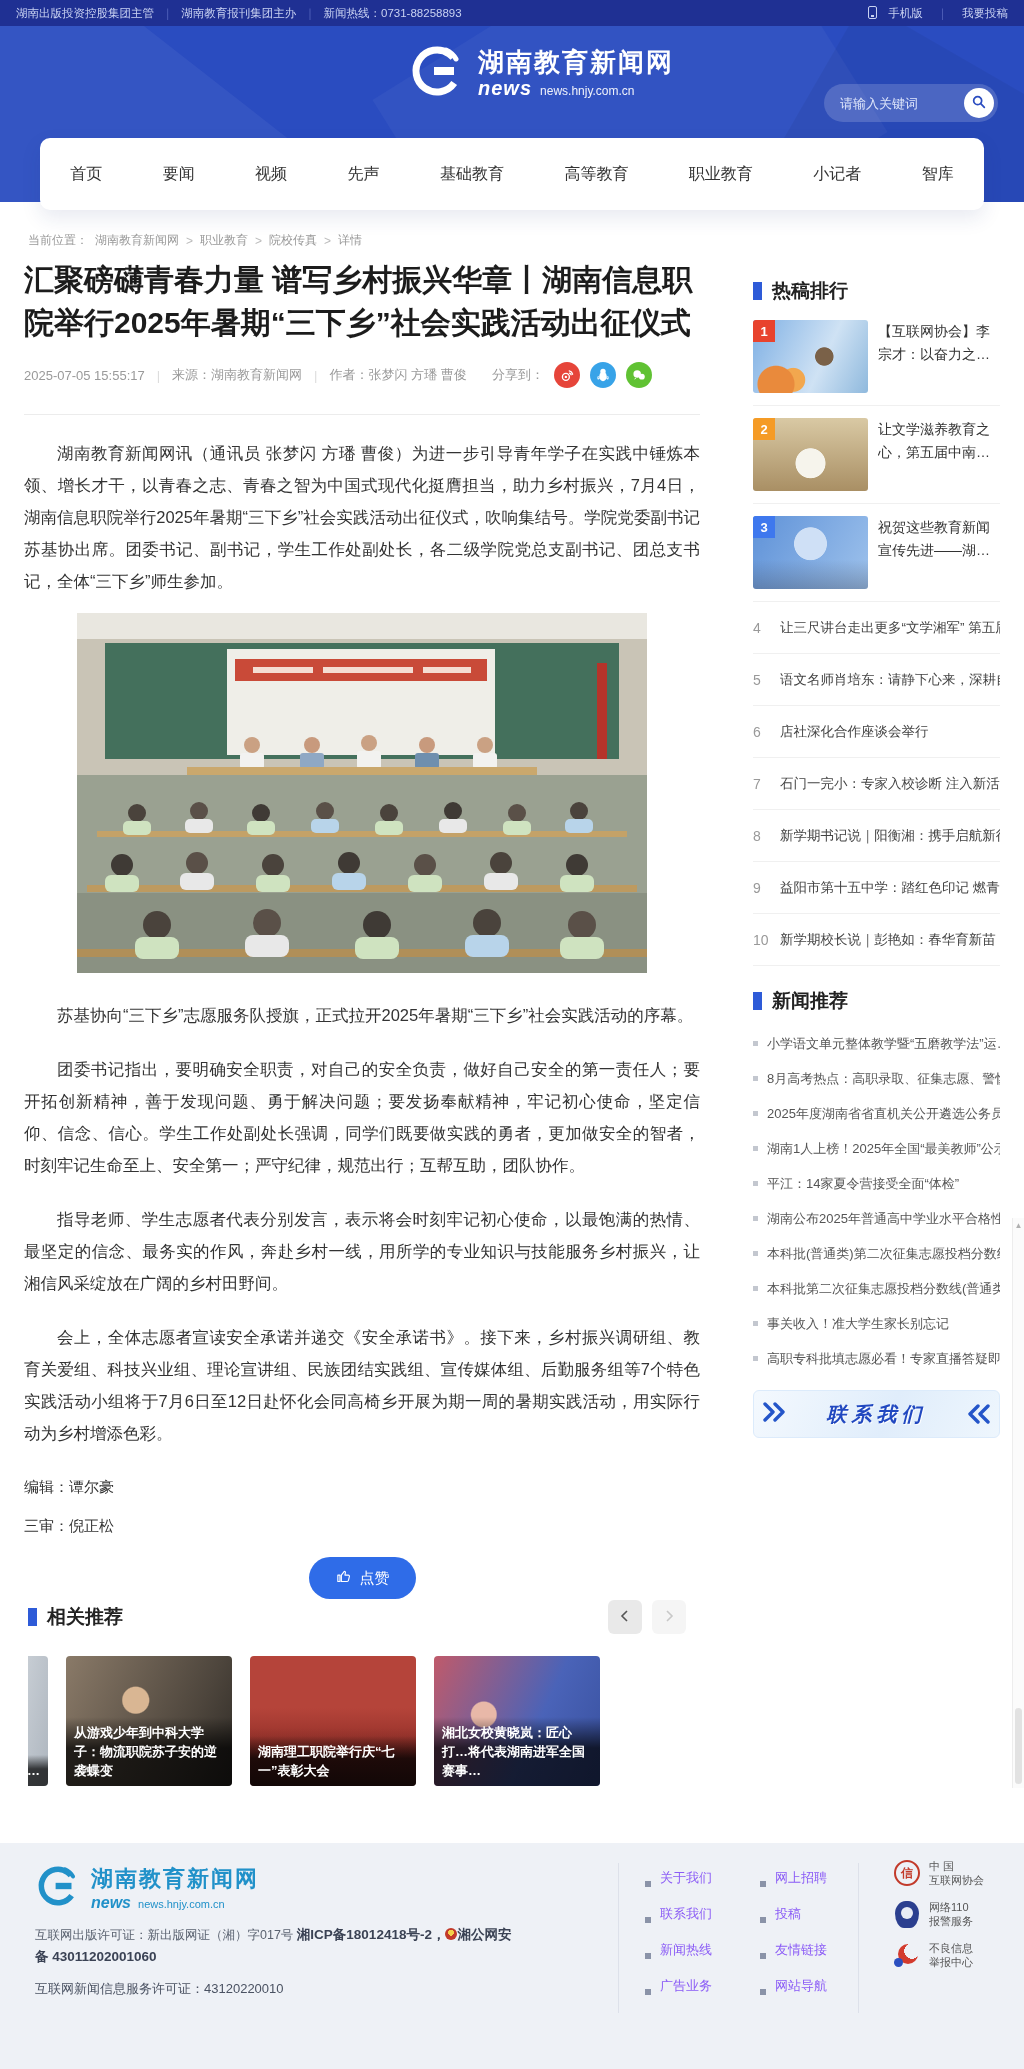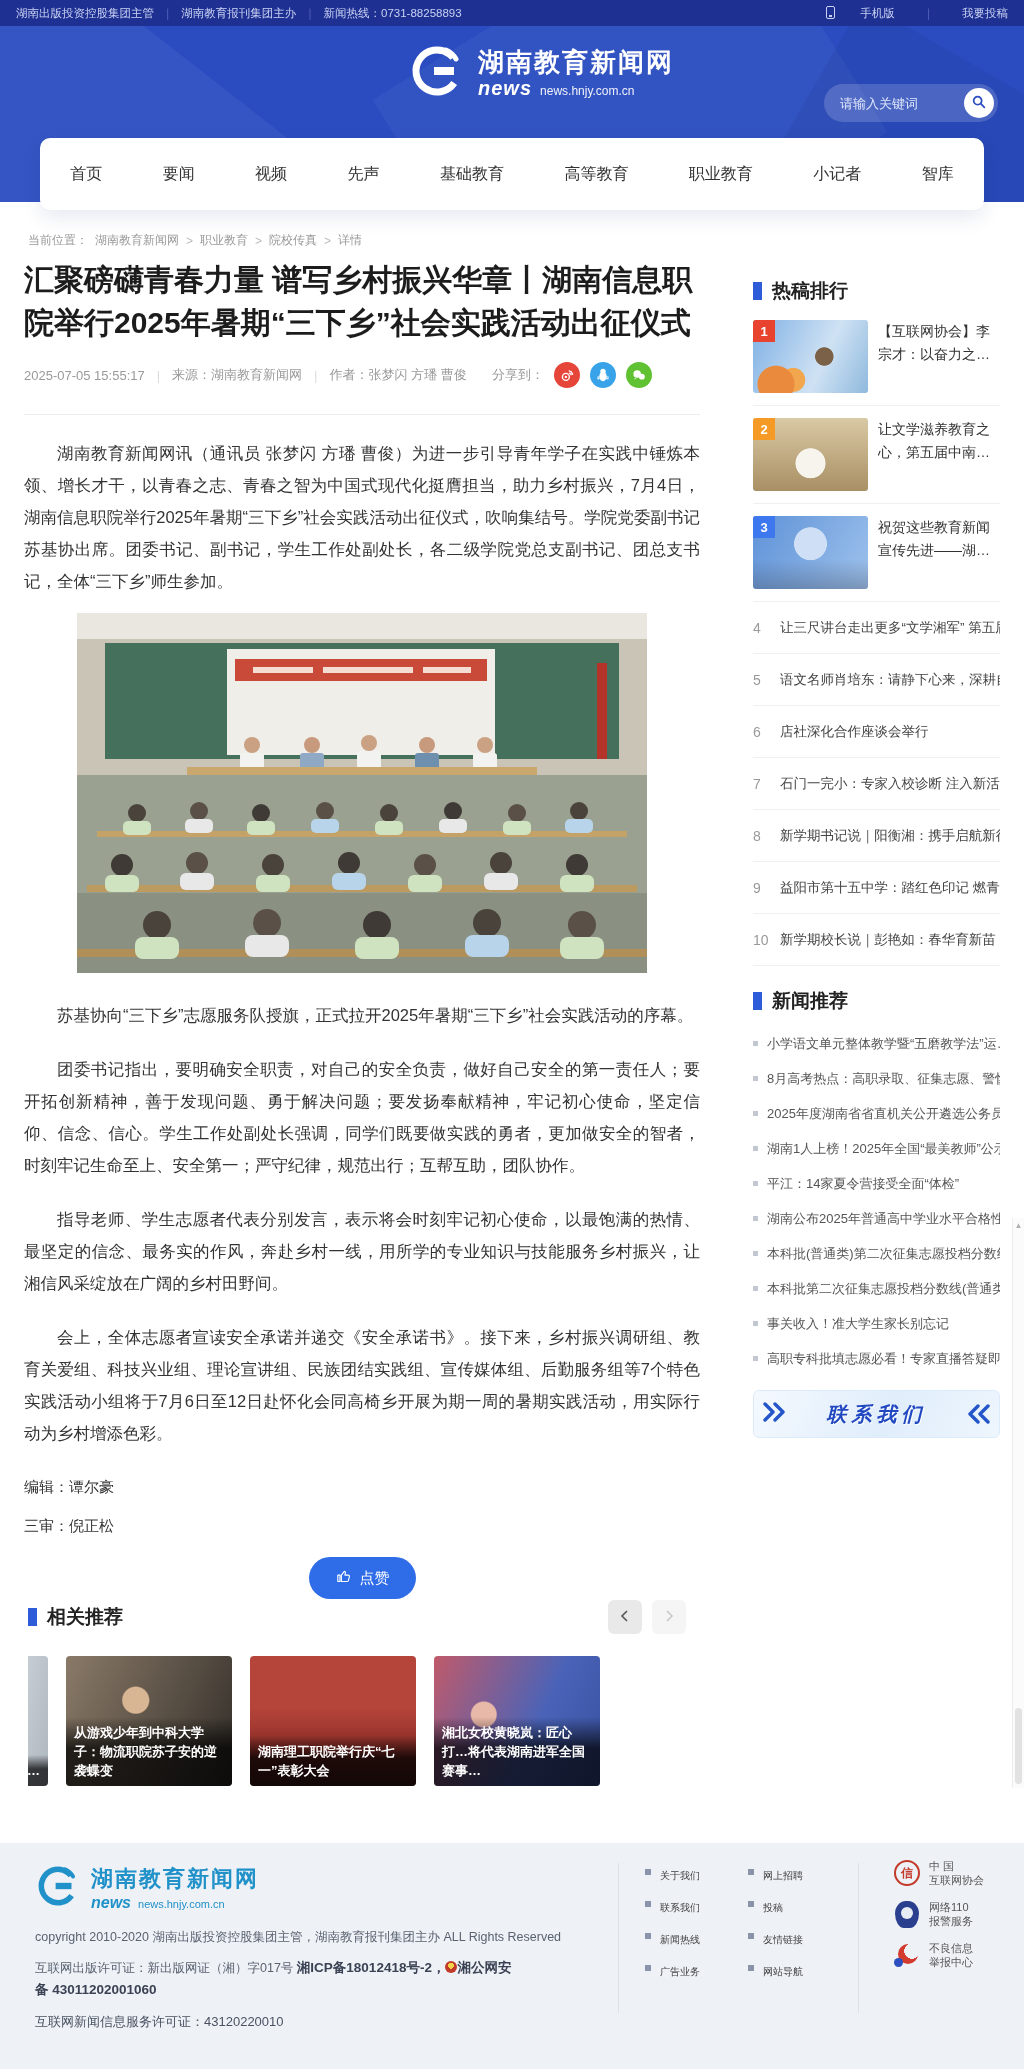--- a/index.html
+++ b/index.html
@@ -4,21 +4,21 @@
 <style>
   *{box-sizing:border-box;margin:0;padding:0}
   body{background:#fff}
   #page{position:relative;width:1024px;height:2069px;margin:0 auto;background:#fff;
     font-family:"Liberation Sans","DejaVu Sans",sans-serif;overflow:hidden}
 
   
   .topbar{position:absolute;left:0;top:0;width:100%;height:26px;background:#1f3093;
     color:#c9d2f2;font-size:11.5px;display:flex;align-items:center;padding:0 16px}
   .topbar .grp{display:flex;align-items:center}
-  .topbar .right{margin-left:auto;display:flex;gap:20px}
+  .topbar .right{margin-left:auto;display:flex;gap:6px}
   .pipe{color:#5c6cc2;margin:0 8px}
   .phoneicon{width:9px;height:13px;border:1.2px solid #c9d2f2;border-radius:2px;display:inline-block;margin-right:5px;position:relative}
   .phoneicon:after{content:"";position:absolute;left:2px;bottom:1px;right:2px;height:1.2px;background:#c9d2f2}
 
   
   .bluehead{position:absolute;left:0;top:26px;width:100%;height:176px;background:#2a4cc0;overflow:hidden}
   .sh{position:absolute;background:rgba(255,255,255,.05)}
   .sh1{left:-120px;top:40px;width:520px;height:320px;transform:rotate(38deg)}
   .sh2{left:420px;top:-60px;width:420px;height:300px;transform:rotate(-32deg);background:rgba(255,255,255,.04)}
   .sh3{left:760px;top:60px;width:420px;height:300px;transform:rotate(30deg);background:rgba(0,0,0,.05)}
@@ -128,21 +128,21 @@
   .f-domain{font-size:11px}
   .f-copy{font-size:12.5px;color:#5a6270;margin-top:16px}
   .f-lic{font-size:12.5px;color:#5a6270;margin-top:11px;line-height:21px;width:480px}
   .f-lic strong{color:#3a4254;font-size:13.5px}
   .emblem{display:inline-block;width:12px;height:12px;border-radius:50%;vertical-align:-1px;
     background:radial-gradient(circle at 50% 40%,#f5d24a 0 30%,#c23a2a 31%)}
   .f-lic2{font-size:13px;color:#4a5262;margin-top:12px}
   .f-div{position:absolute;top:20px;width:1px;height:150px;background:#dde1ea}
   .f-links{position:absolute;left:645px;top:26px;display:flex;gap:48px}
   .f-col{display:flex;flex-direction:column;gap:18px}
-  .f-link{display:flex;align-items:flex-start;gap:9px;font-size:10px;color:#404040;cursor:pointer;white-space:nowrap}
+  .f-link{display:flex;align-items:flex-end;gap:9px;font-size:13px;color:#8b5cf6;cursor:pointer;white-space:nowrap}
   .sq{width:6px;height:6px;background:#8a93a8;flex:none}
   .f-badges{position:absolute;left:893px;top:16px;display:flex;flex-direction:column;gap:13px}
   .fb{display:flex;align-items:center;gap:8px;cursor:pointer}
   .fb .txt{font-size:11px;color:#555;line-height:14px;white-space:pre-line}
   .bicon{width:28px;height:28px;flex:none;display:flex;align-items:center;justify-content:center}
   .seal{width:26px;height:26px;border:2px solid #c23a2a;border-radius:50%;color:#c23a2a;font-size:12px;
     font-weight:700;display:flex;align-items:center;justify-content:center}
   .shield{width:24px;height:27px;background:#2b3f8f;border-radius:12px 12px 10px 10px/14px 14px 16px 16px;
     position:relative}
   .shield:after{content:"";position:absolute;left:6px;top:6px;width:12px;height:12px;border-radius:50%;background:#e8ecf5}
@@ -541,21 +541,20 @@
           </svg>
         </span>
         <span>
           <span class="f-site">湖南教育新闻网</span>
           <span class="f-sub">
             <span class="f-news">news</span>
             <span class="f-domain">news.hnjy.com.cn</span>
           </span>
         </span>
       </div>
-      <p class="f-copy">copyright 2010-2020 湖南出版投资控股集团主管，湖南教育报刊集团主办 ALL Rights Reserved</p>
       <p class="f-lic"><span>互联网出版许可证：新出版网证（湘）字017号 </span><strong>湘ICP备18012418号-2，</strong><span class="emblem"></span><strong>湘公网安备 43011202001060</strong></p>
       <p class="f-lic2">互联网新闻信息服务许可证：43120220010</p>
     </div>
 
     <div class="f-div" style="left:618px"></div>
     <div class="f-div" style="left:858px"></div>
 
     <div class="f-links">
       <div class="f-col">
         <span class="f-link">

